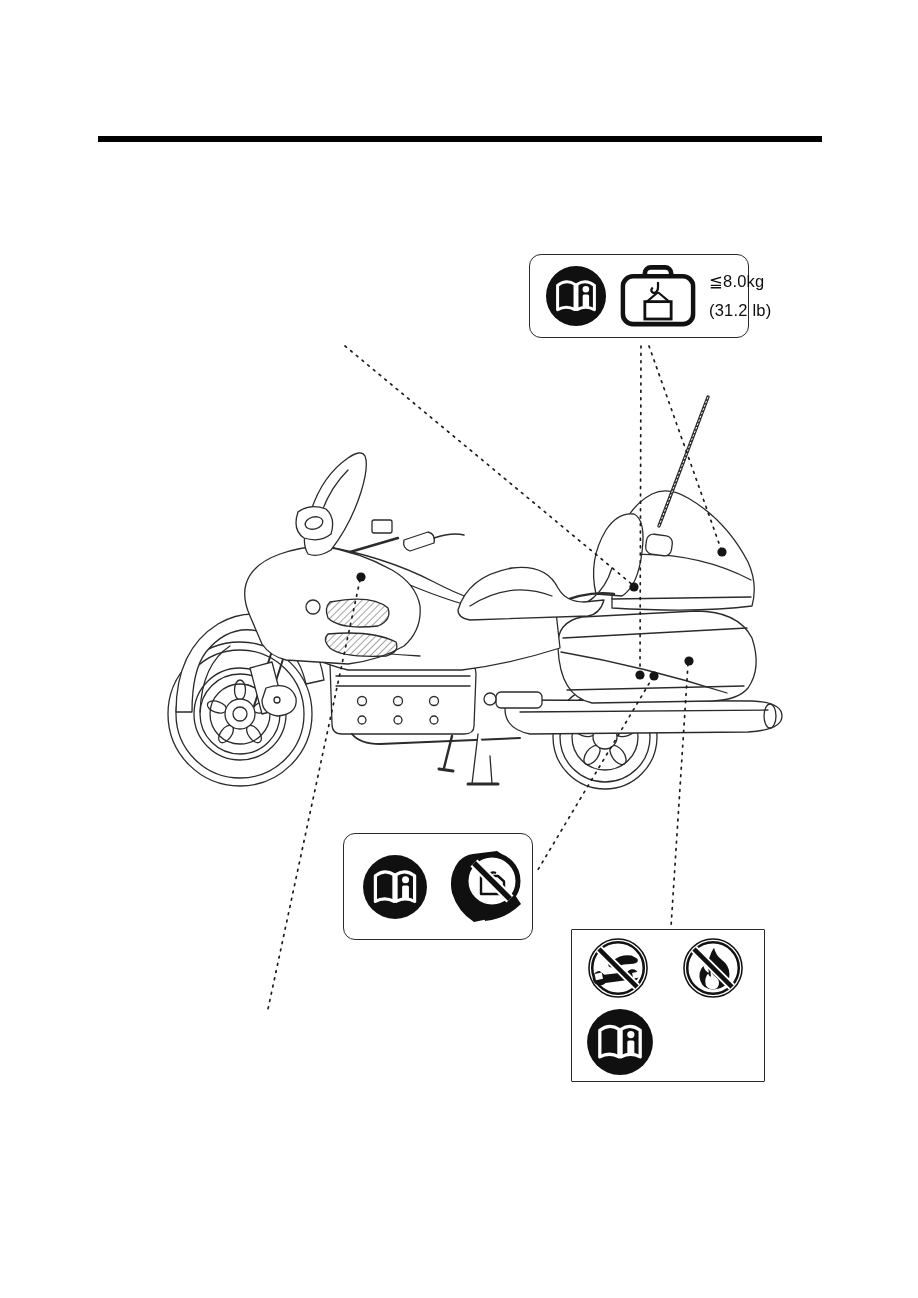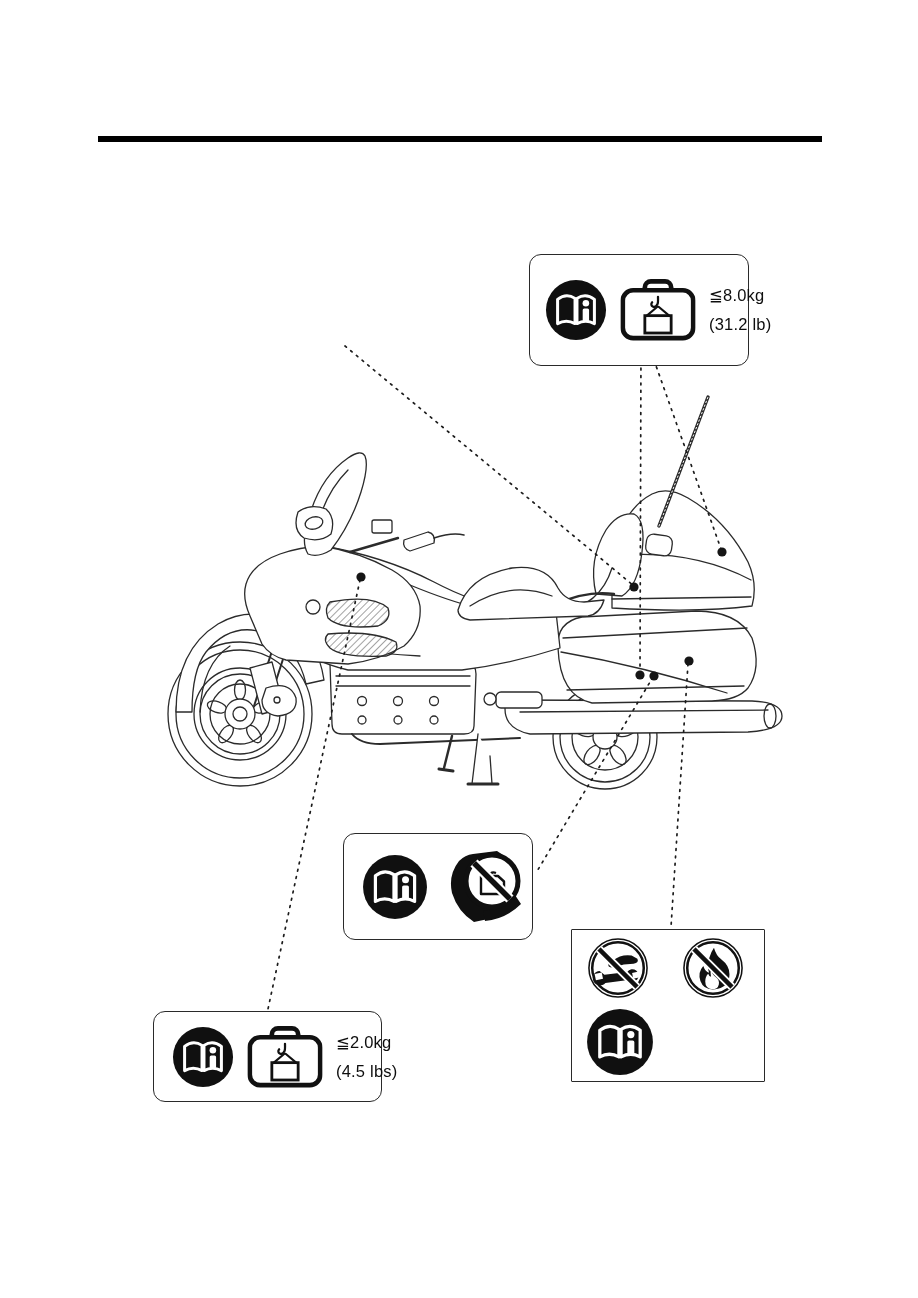--- a/index.html
+++ b/index.html
@@ -225,21 +225,21 @@
       <circle cx="634" cy="587" r="4.6"></circle>
       <circle cx="640" cy="675" r="4.6"></circle>
       <circle cx="722" cy="552" r="4.6"></circle>
       <circle cx="654" cy="676" r="4.6"></circle>
       <circle cx="689" cy="661" r="4.6"></circle>
       <circle cx="361" cy="577" r="4.6"></circle>
     </g>
   </svg>
 
 
-  <div class="callout" id="label-80" style="left:529px;top:254px;width:220px;height:112px;">
+  <div class="callout" id="label-80" style="left:529px;top:254px;width:220px;height:84px;">
     <div class="c-row">
       <svg class="icon" width="62" height="62">
           <use href="#sym-book"></use>
         </svg>
       <svg class="icon" width="76" height="62" viewBox="0 0 80 66">
           <use href="#sym-case"></use>
         </svg>
       <div class="limit-text">
         <div>≦8.0kg</div>
         <div>(31.2 lb)</div>
@@ -263,27 +263,13 @@
         <use href="#sym-notools"></use>
       </svg>
     <svg class="icon" style="left:110px;top:7px;" width="62" height="62">
         <use href="#sym-nofire"></use>
       </svg>
     <svg class="icon" style="left:14px;top:78px;" width="68" height="68">
         <use href="#sym-book"></use>
       </svg>
   </div>
 
-  <div class="callout" id="label-20" style="left:153px;top:1011px;width:229px;height:91px;">
-    <div class="c-row" style="padding-left:18px;">
-      <svg class="icon" width="62" height="62">
-          <use href="#sym-book"></use>
-        </svg>
-      <svg class="icon" width="76" height="62" viewBox="0 0 80 66">
-          <use href="#sym-case"></use>
-        </svg>
-      <div class="limit-text">
-        <div>≦2.0kg</div>
-        <div>(4.5 lbs)</div>
-      </div>
-    </div>
-  </div>
 </div>
 
 </body></html>

